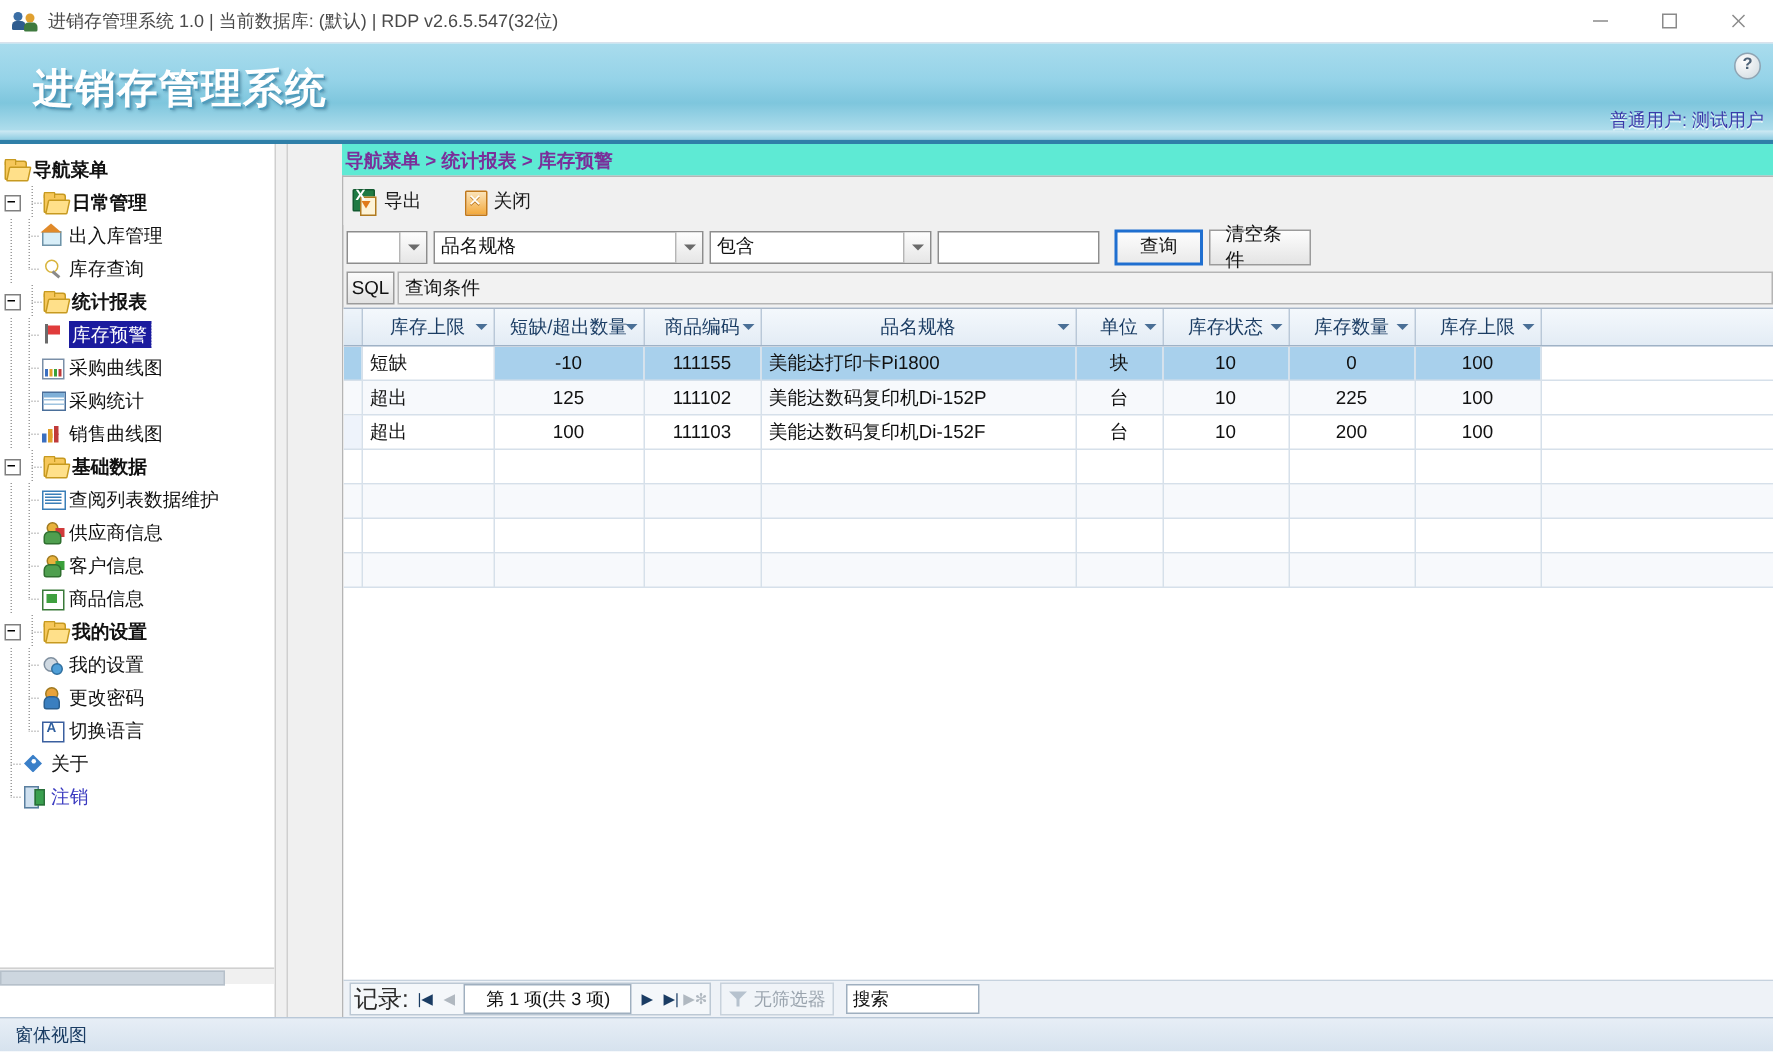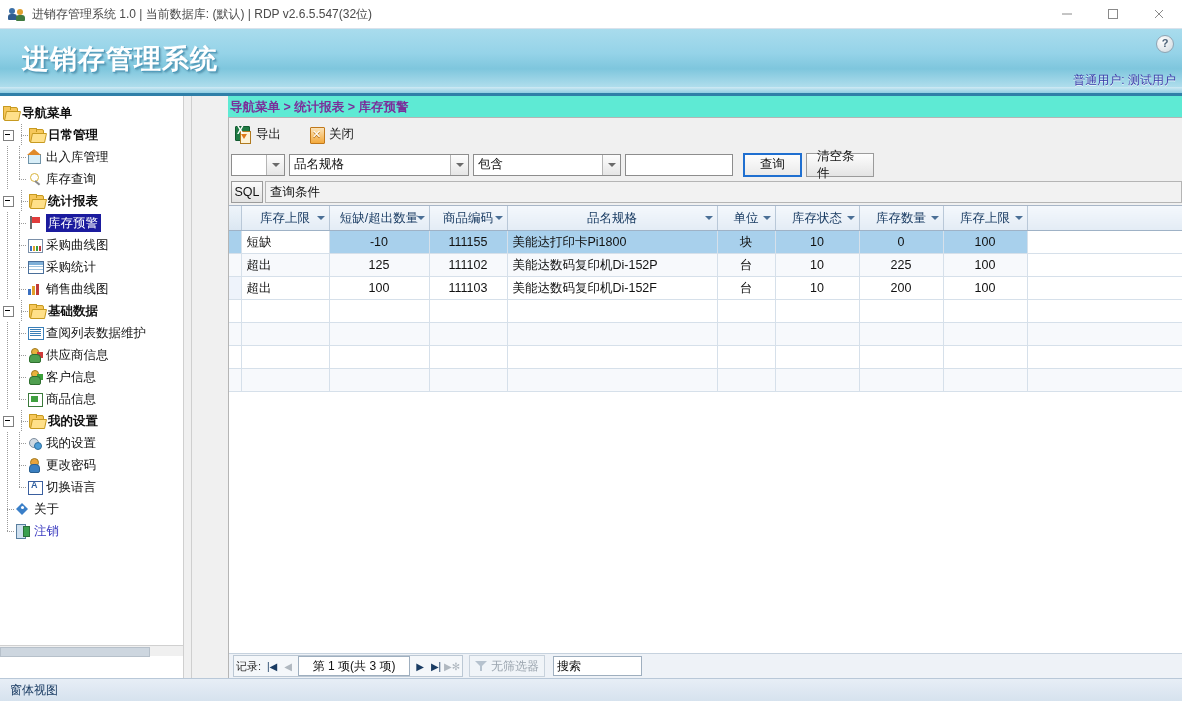--- a/index.html
+++ b/index.html
@@ -177,21 +177,21 @@
   tr.alt td{background:#f7f9fc;}
   td.num{text-align:center;}
   td.ctr{text-align:center;}
   td.editcell{background:#ffffff !important;border:1px solid #1a1a1a;height:22px;}
   .emptyrow td{background:#fff;}
   .emptyrow.alt td{background:#f7f9fc;}
 
   
   .navbar{height:24px;flex:0 0 24px;background:#eef2f7;display:flex;align-items:center;padding-left:4px;gap:0px;border-top:1px solid #c6d2de;}
   .navgrp{display:flex;align-items:center;height:20px;border:1px solid #bcc8d4;background:#f4f7fa;padding:0 2px;}
-  .navlbl{font-size:11px;color:#2b2b2b;margin-right:3px;}
+  .navlbl{font-size:16px;color:#2b2b2b;margin-right:3px;}
   .navbtn{width:16px;height:18px;display:flex;align-items:center;justify-content:center;color:#1a3c63;font-size:10px;}
   .navbtn.dim{color:#b0b8c0;}
   .navpos{height:18px;min-width:104px;border:1px solid #9fafbf;background:#fff;display:flex;align-items:center;justify-content:center;
      font-size:12px;color:#111;margin:0 2px;padding:0 3px;}
   .filtbtn{display:flex;align-items:center;gap:3px;height:20px;border:1px solid #c8d2dc;background:#f0f4f8;margin-left:6px;padding:0 5px;color:#9aa4ae;font-size:12px;}
   .funnel{width:13px;height:12px;position:relative;}
   .funnel:before{content:"";position:absolute;left:0;top:1px;width:0;height:0;border-left:6px solid transparent;border-right:6px solid transparent;border-top:6px solid #b6c2ce;}
   .funnel:after{content:"";position:absolute;left:5px;top:6px;width:1.5px;height:5px;background:#b6c2ce;}
   .searchin{height:18px;width:84px;margin-left:8px;border:1px solid #9fafbf;background:#fff;display:flex;align-items:center;
      padding-left:3px;font-size:12px;color:#111;}

